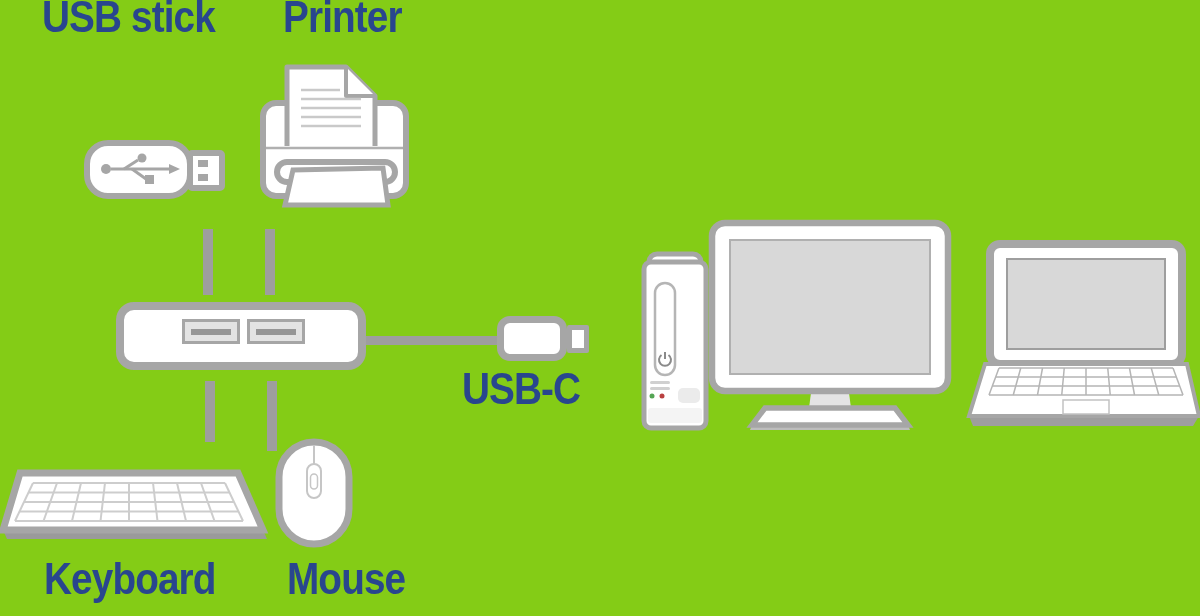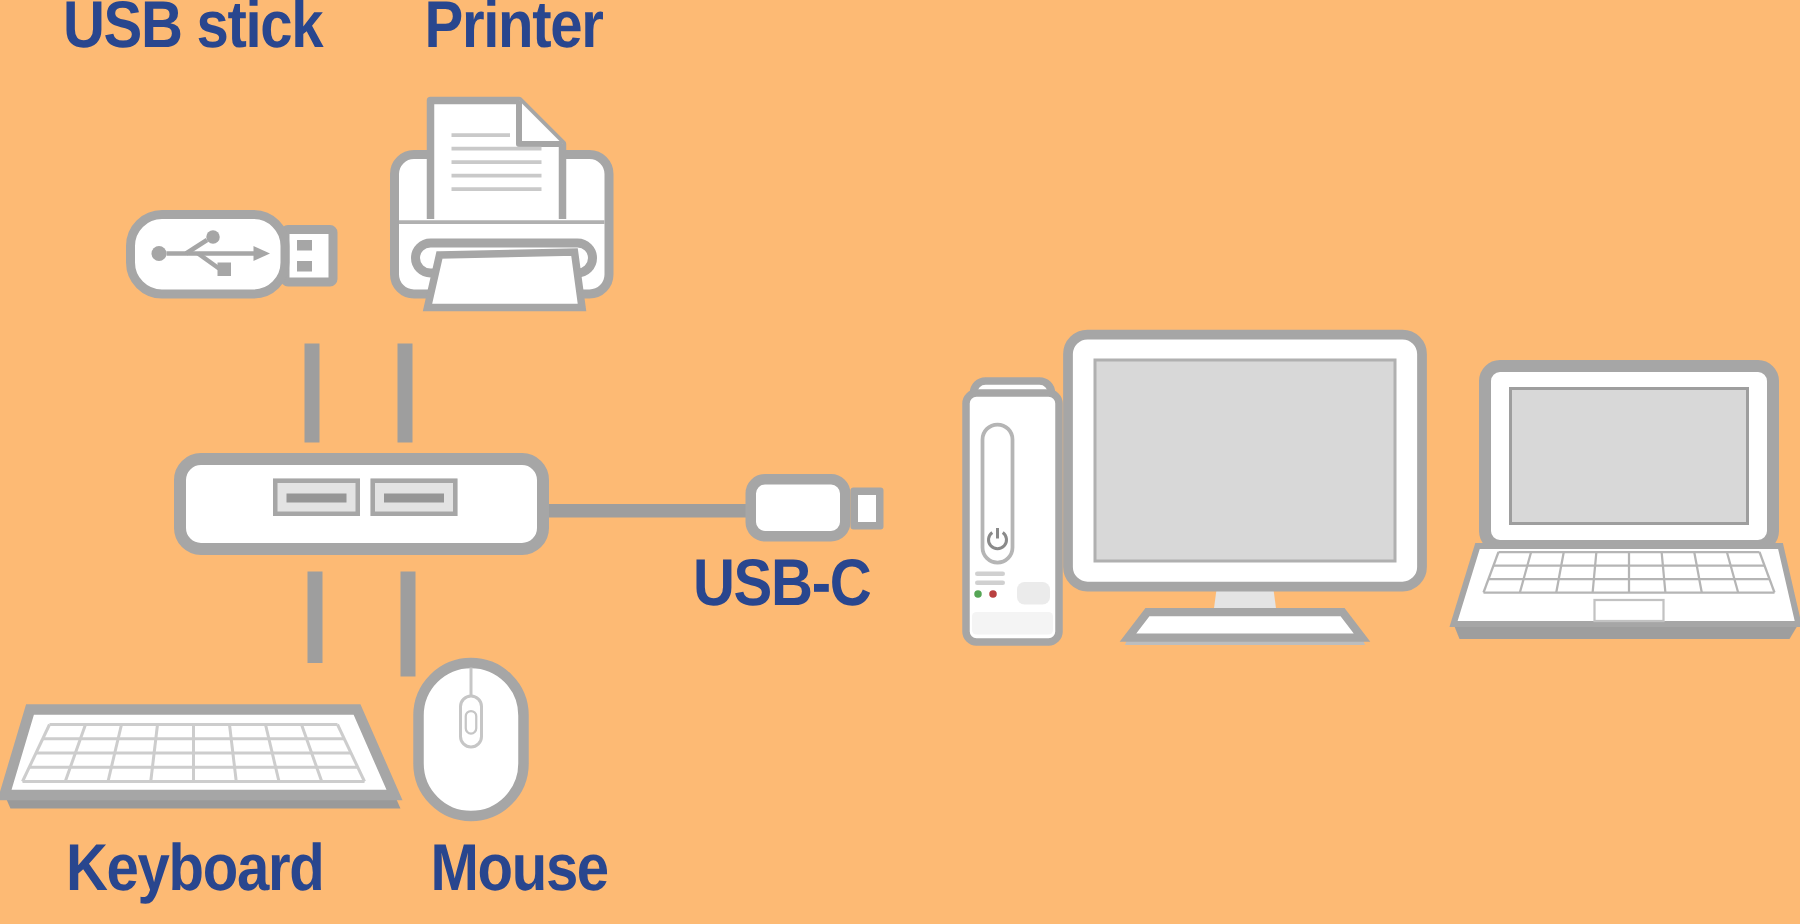--- a/index.html
+++ b/index.html
@@ -1,17 +1,17 @@
 <!DOCTYPE html>
 <html><head>
 <meta charset="utf-8">
 <style>
   html,body{margin:0;padding:0;background:#fff;}
   .stage{
-    position:relative;width:1200px;height:616px;background:#fdba74;overflow:hidden;
+    position:relative;width:1200px;height:616px;background:#84cc16;overflow:hidden;
     font-family:"Liberation Sans", sans-serif;
   }
   .lbl{
     position:absolute;color:#29468e;font-weight:bold;font-size:44px;
     letter-spacing:-1px;line-height:44px;white-space:nowrap;
     transform:scaleX(0.88);transform-origin:0 0;
   }
   .cable{position:absolute;background:#9e9e9e;}
   .hub{
     position:absolute;left:116px;top:302px;width:250px;height:68px;

